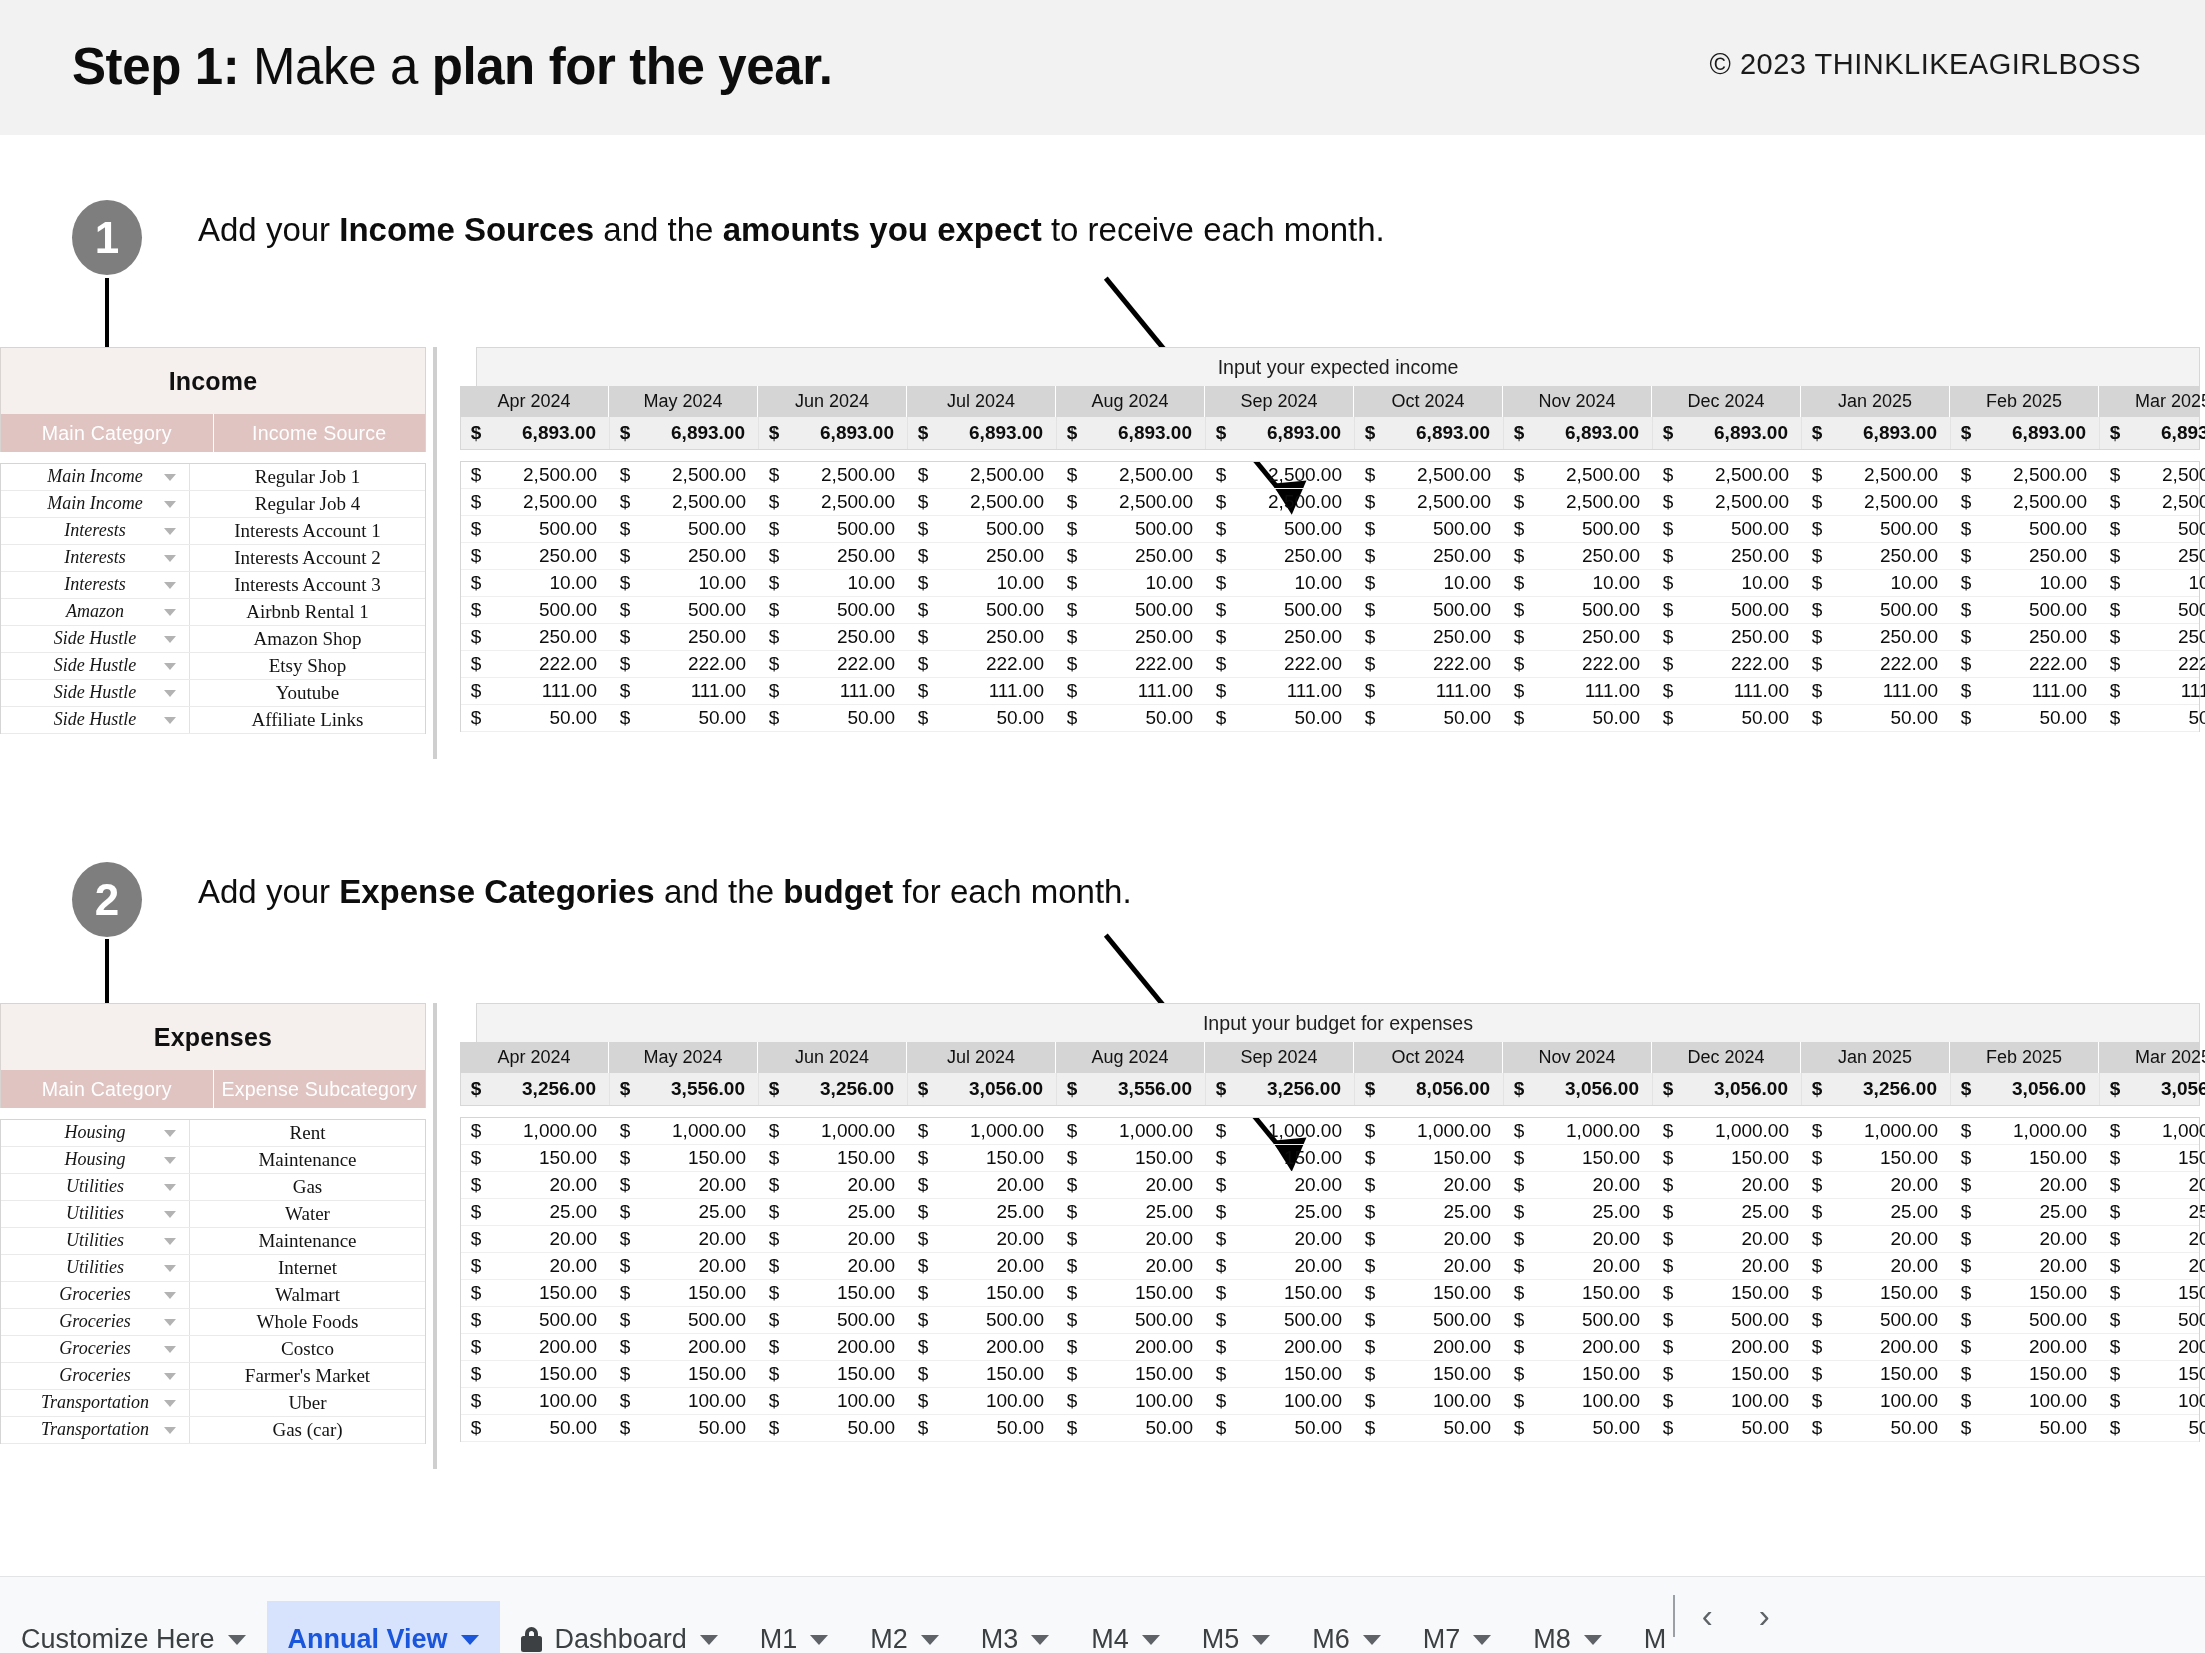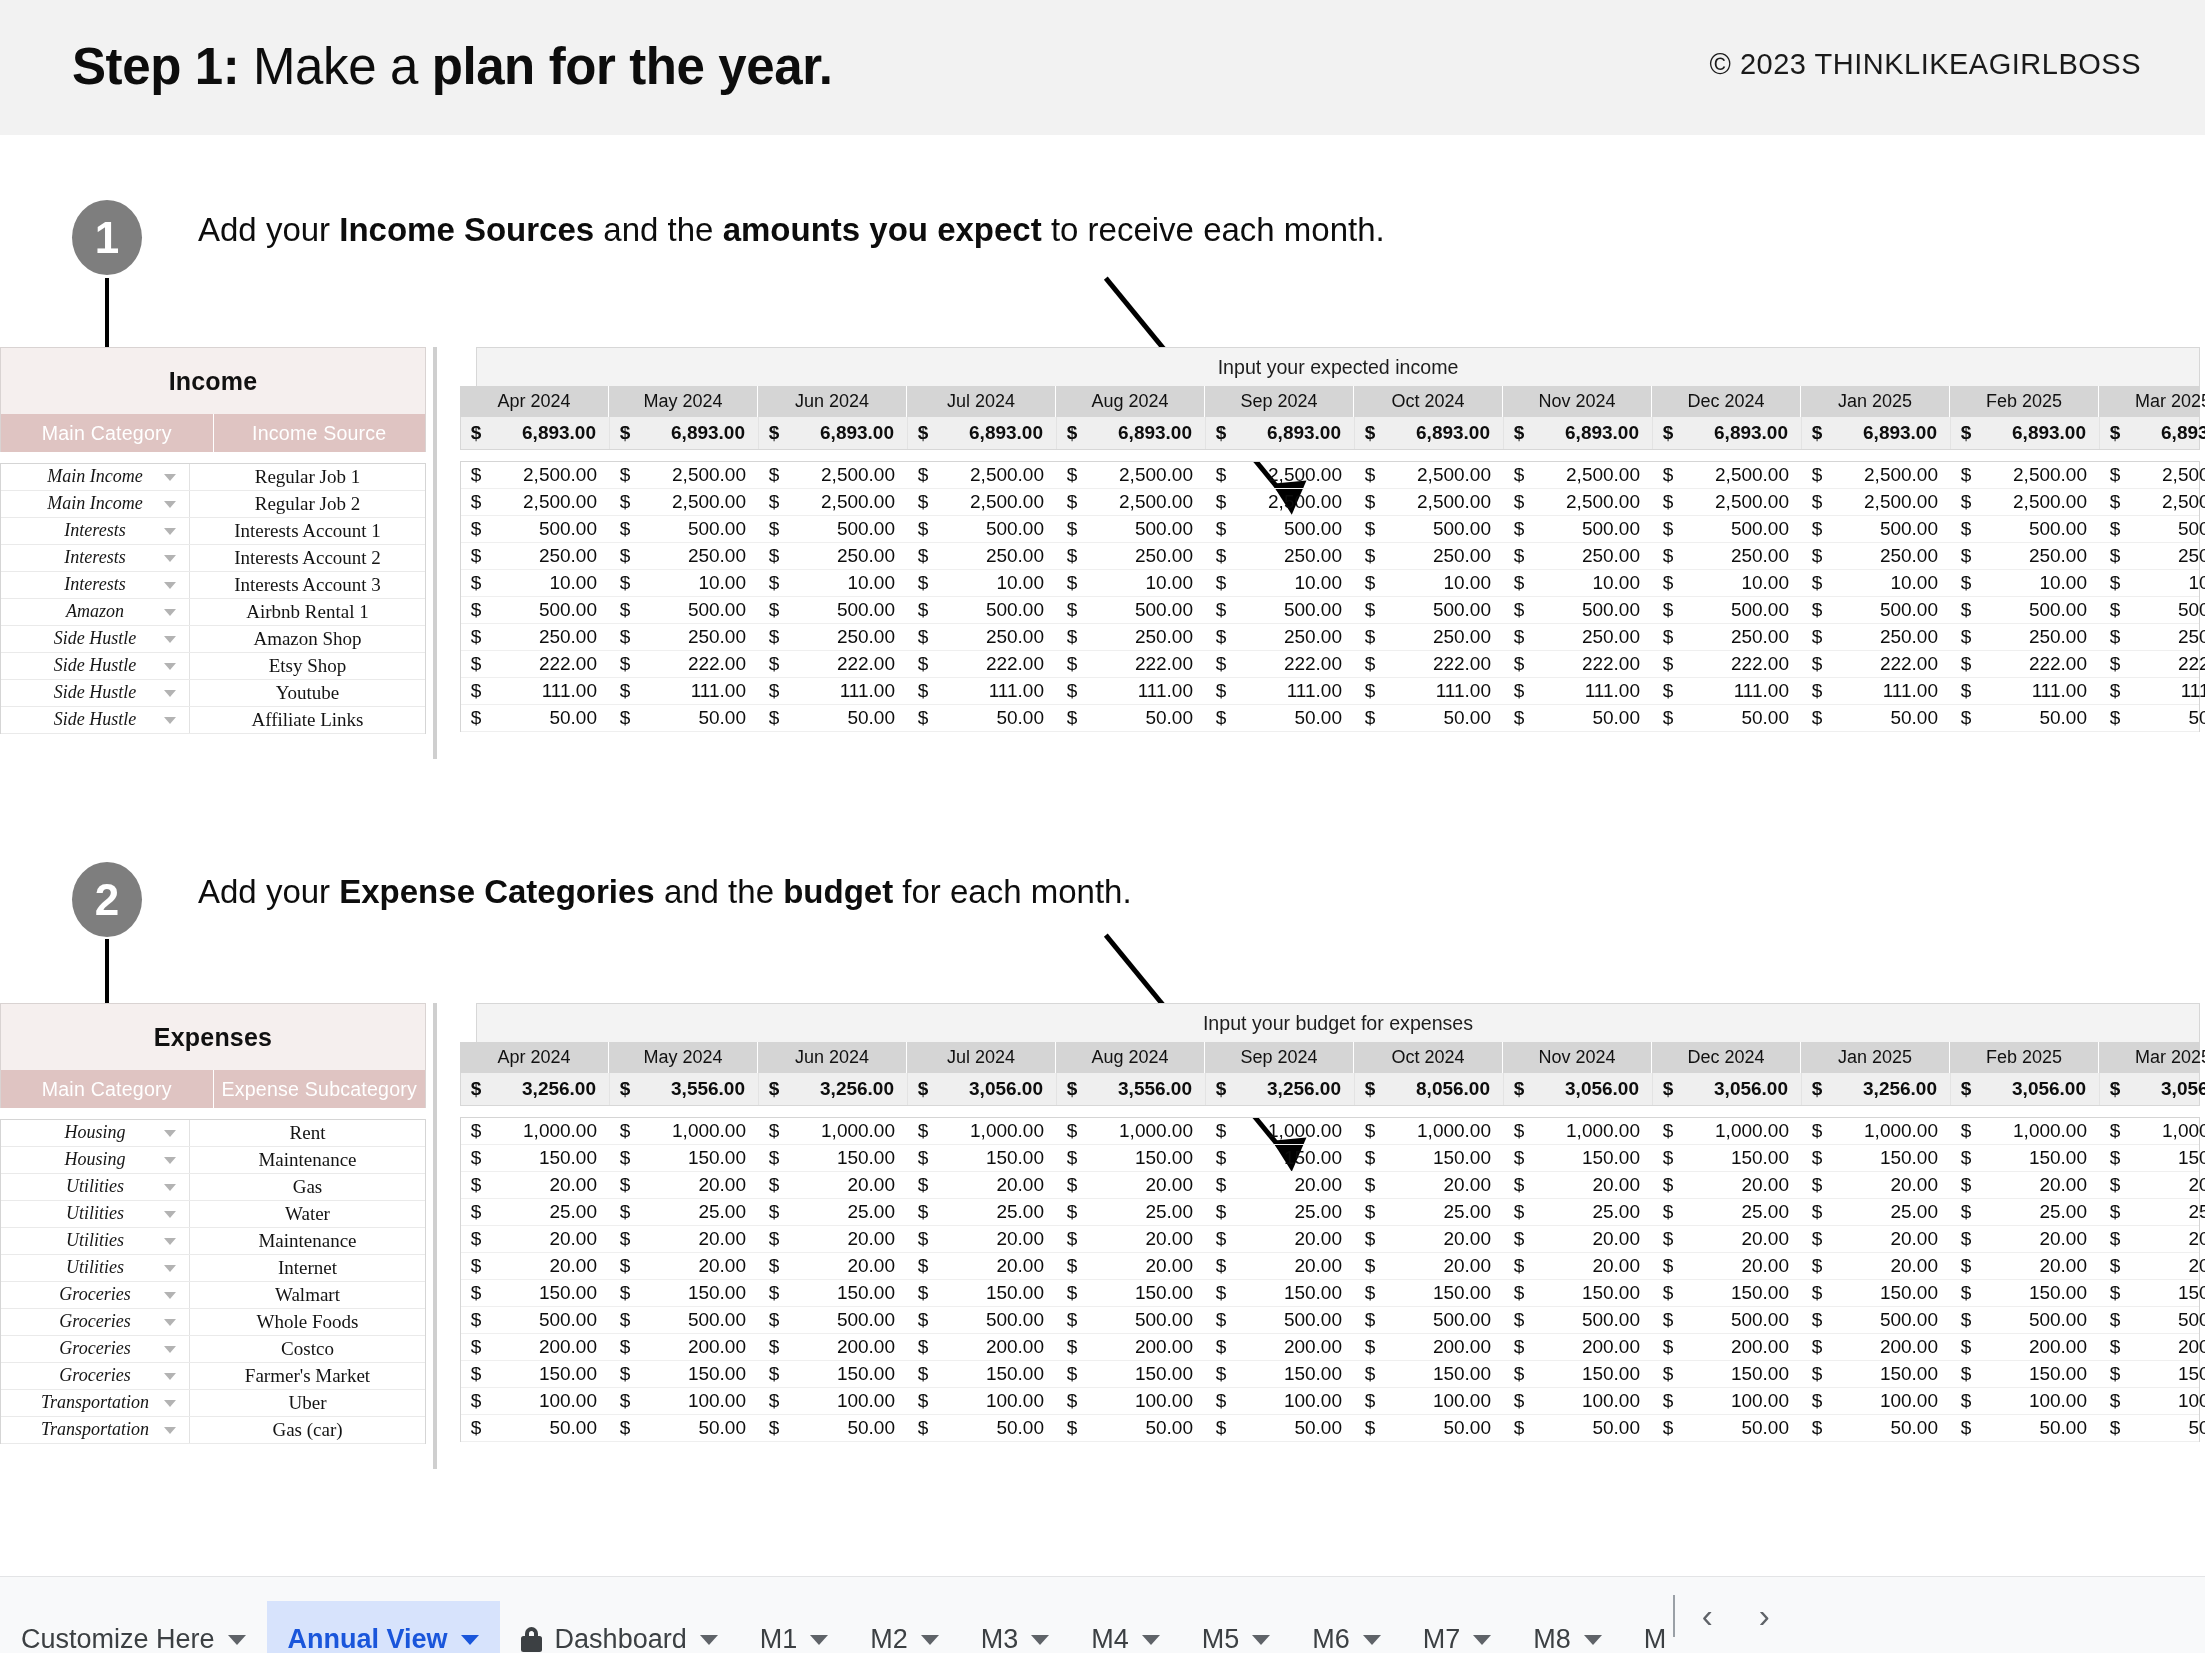--- a/index.html
+++ b/index.html
@@ -252,21 +252,21 @@
             <div class="c-sub">
               <span>Regular Job 1</span>
             </div>
           </div>
           <div class="cat-row">
             <div class="c-main">
               <span>Main Income</span>
               <div class="caret"></div>
             </div>
             <div class="c-sub">
-              <span>Regular Job 2</span>
+              <span>Regular Job 4</span>
             </div>
           </div>
           <div class="cat-row">
             <div class="c-main">
               <span>Interests</span>
               <div class="caret"></div>
             </div>
             <div class="c-sub">
               <span>Interests Account 1</span>
             </div>

